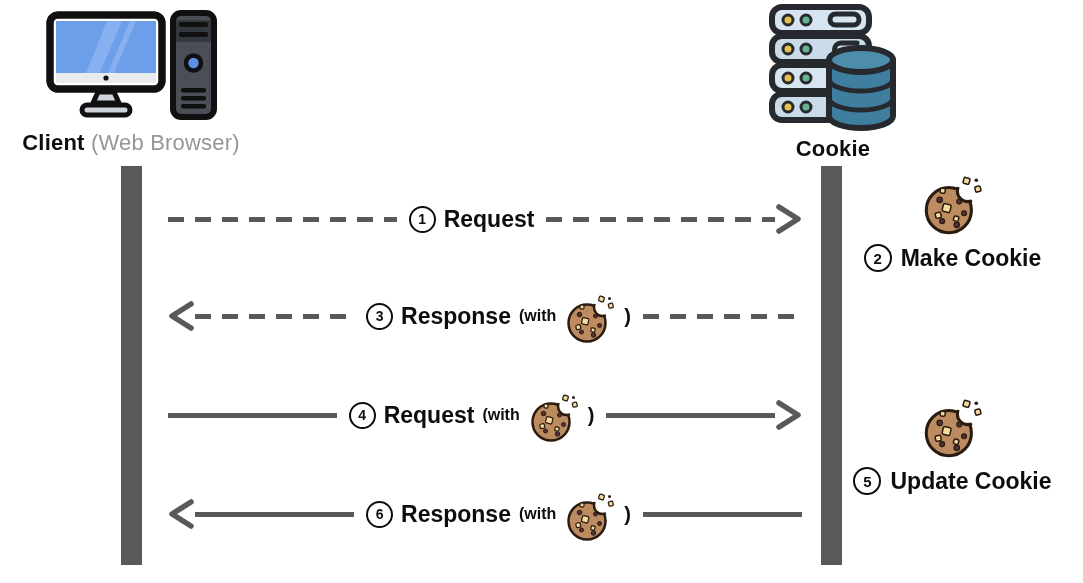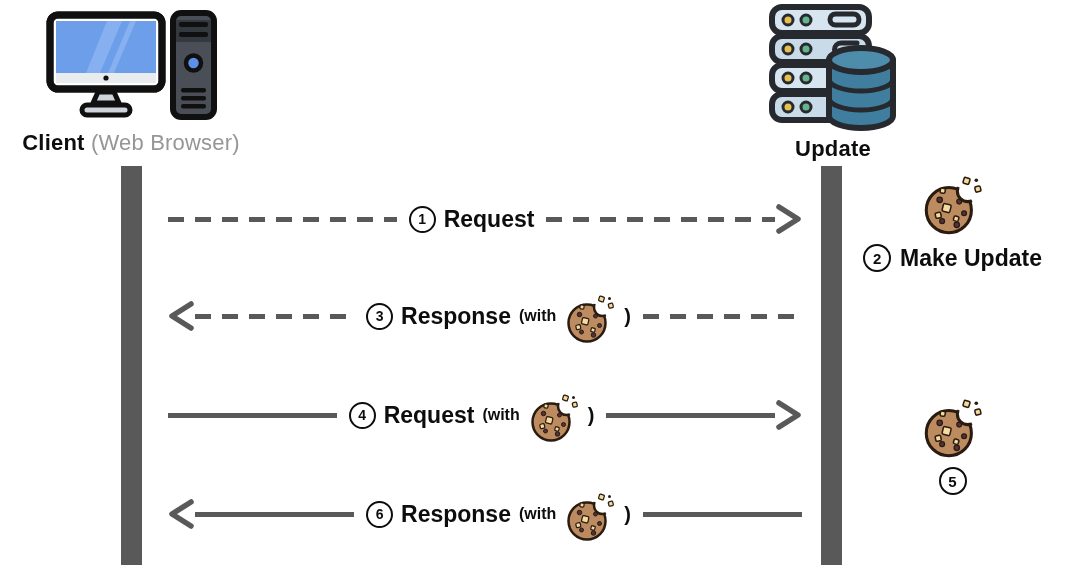--- a/index.html
+++ b/index.html
@@ -115,21 +115,21 @@
         <rect x="63" y="70" width="29" height="11" rx="5.5" fill="none" stroke-width="5"></rect>
         <rect x="63" y="99" width="29" height="11" rx="5.5" fill="none" stroke-width="5"></rect>
       </g>
 
       <path d="M62 58 V 114 A 32 12 0 0 0 126 114 V 58 Z" fill="#3f7e9e" stroke="#26292e" stroke-width="6" stroke-linejoin="round"></path>
       <path d="M62 77 A 32 12 0 0 0 126 77" fill="none" stroke="#26292e" stroke-width="5"></path>
       <path d="M62 96 A 32 12 0 0 0 126 96" fill="none" stroke="#26292e" stroke-width="5"></path>
       <ellipse cx="94" cy="58" rx="32" ry="12" fill="#4d8cab" stroke="#26292e" stroke-width="6"></ellipse>
     </svg>
     <div class="actor-label" style="margin-top:2px;">
-      <span>Update</span>
+      <span>Cookie</span>
     </div>
   </div>
 
   <div class="lifeline client"></div>
   <div class="lifeline server"></div>
 
   <div class="msg" style="top:188px;">
     <div class="seg dashed"></div>
     <div class="msg-label">
       <span class="circ-num">1</span>
@@ -191,26 +191,27 @@
     </div>
     <div class="seg solid"></div>
   </div>
 
   <div class="action" style="top:176px;">
     <svg class="cookie-lg" viewBox="0 0 100 100">
         <use href="#cookie"></use>
       </svg>
     <div class="action-label">
       <span class="circ-num">2</span>
-      <span>Make Update</span>
+      <span>Make Cookie</span>
     </div>
   </div>
 
   <div class="action" style="top:399px;">
     <svg class="cookie-lg" viewBox="0 0 100 100">
         <use href="#cookie"></use>
       </svg>
     <div class="action-label">
       <span class="circ-num">5</span>
+      <span>Update Cookie</span>
     </div>
   </div>
 
 </div>
 
 </body></html>

